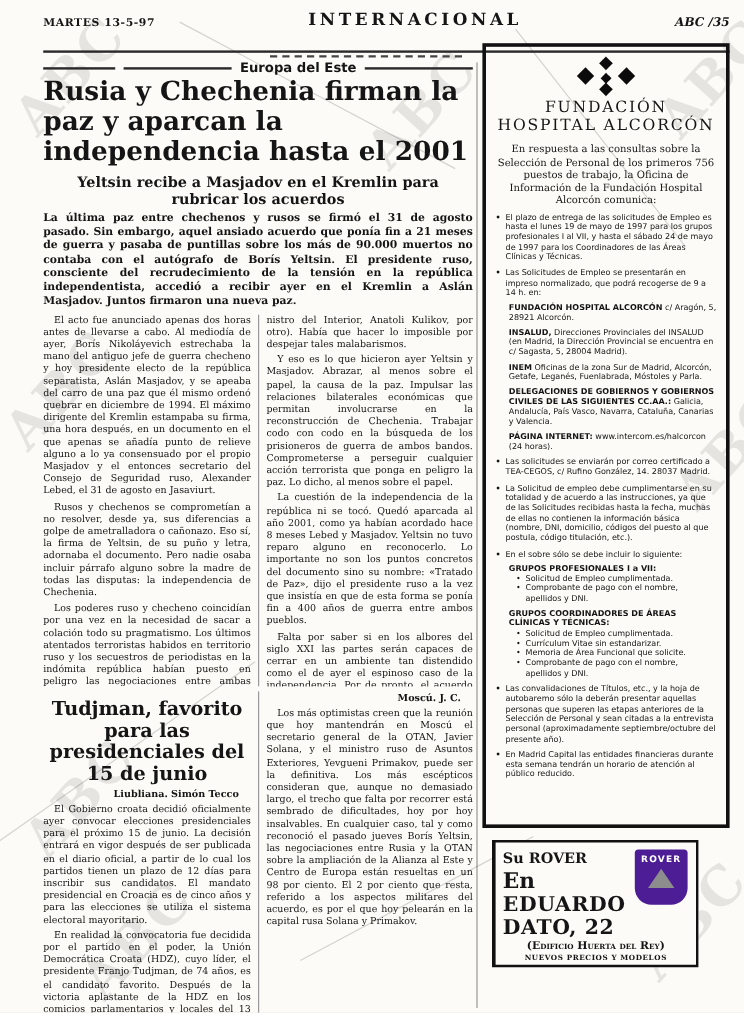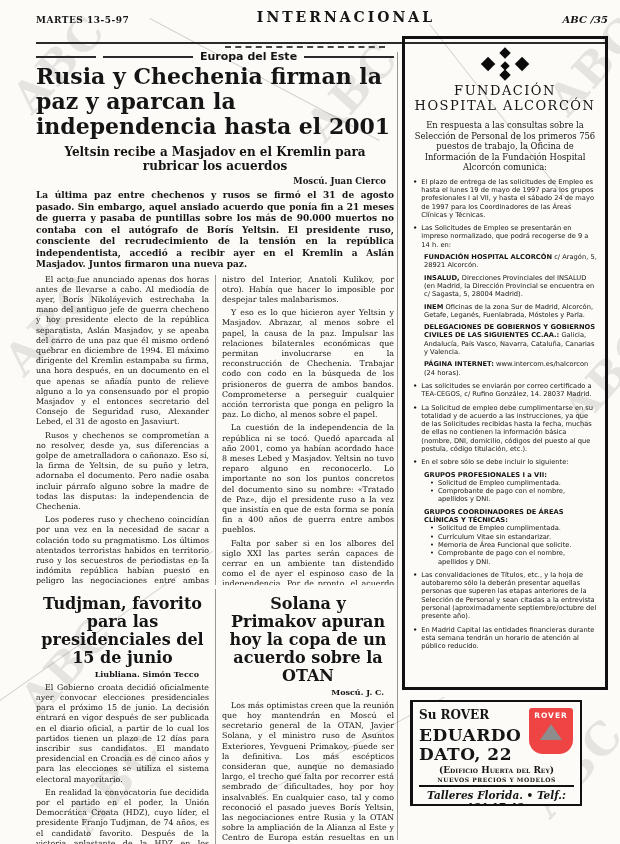--- a/index.html
+++ b/index.html
@@ -59,21 +59,21 @@
   
   .rover-ad{position:absolute;left:410px;top:700px;width:172px;height:106px;border:2px solid #111;
             border-left-width:3px;box-sizing:border-box;padding:4px 6px 0;overflow:hidden;background:#fcfbf7;}
   .rover-l1{font-size:12px;font-weight:bold;line-height:19px;}
   .rover-l2{font-size:18px;font-weight:bold;line-height:19px;}
   .rover-l3{font-size:17px;font-weight:bold;line-height:19px;letter-spacing:.5px;margin-top:1px;}
   .rover-l4{font-size:9px;font-weight:bold;font-variant:small-caps;text-align:center;margin-top:1px;}
   .rover-l5{font-size:6px;font-weight:bold;text-align:center;letter-spacing:.5px;margin-top:1px;}
   .rover-strip{border-top:2px solid #111;border-bottom:2px solid #111;margin-top:2px;
                font-size:10.5px;font-weight:bold;font-style:italic;text-align:center;padding:2px 0;}
-  .rover-badge{position:absolute;right:7px;top:6px;width:44px;height:46px;background:#ef4444;
+  .rover-badge{position:absolute;right:7px;top:6px;width:44px;height:46px;background:#4c1d95;
                border-radius:3px 3px 14px 14px;color:#fff;text-align:center;box-sizing:border-box;padding-top:3px;}
   .rover-badge .bt{font-size:7.5px;font-weight:bold;letter-spacing:1px;font-family:"DejaVu Sans",sans-serif;}
   .badge-sail{width:0;height:0;border-left:11px solid transparent;border-right:11px solid transparent;
               border-bottom:16px solid #8d8d8d;margin:4px auto 0;}
 </style>
 </head>
 <body>
 
 <div class="page">
 
@@ -103,21 +103,20 @@
     <span class="kicker-line"></span>
     <span>Europa del Este</span>
     <span class="kicker-line"></span>
   </div>
 
   <div class="v-rule"></div>
 
   <div class="main">
     <h1 class="headline">Rusia y Chechenia firman la paz y aparcan la independencia hasta el 2001</h1>
     <div class="subhead">Yeltsin recibe a Masjadov en el Kremlin para rubricar los acuerdos</div>
-    <div class="byline">Moscú. Juan Cierco</div>
     <div class="lead">La última paz entre chechenos y rusos se firmó el 31 de agosto pasado. Sin embargo, aquel ansiado acuerdo que ponía fin a 21 meses de guerra y pasaba de puntillas sobre los más de 90.000 muertos no contaba con el autógrafo de Borís Yeltsin. El presidente ruso, consciente del recrudecimiento de la tensión en la república independentista, accedió a recibir ayer en el Kremlin a Aslán Masjadov. Juntos firmaron una nueva paz.</div>
 
     <div class="cols cols-top">
       <div class="col left">
         <p>El acto fue anunciado apenas dos horas antes de llevarse a cabo. Al mediodía de ayer, Borís Nikoláyevich estrechaba la mano del antiguo jefe de guerra checheno y hoy presidente electo de la república separatista, Aslán Masjadov, y se apeaba del carro de una paz que él mismo ordenó quebrar en diciembre de 1994. El máximo dirigente del Kremlin estampaba su firma, una hora después, en un documento en el que apenas se añadía punto de relieve alguno a lo ya consensuado por el propio Masjadov y el entonces secretario del Consejo de Seguridad ruso, Alexander Lebed, el 31 de agosto en Jasaviurt.</p>
         <p>Rusos y chechenos se comprometían a no resolver, desde ya, sus diferencias a golpe de ametralladora o cañonazo. Eso sí, la firma de Yeltsin, de su puño y letra, adornaba el documento. Pero nadie osaba incluir párrafo alguno sobre la madre de todas las disputas: la independencia de Chechenia.</p>
         <p>Los poderes ruso y checheno coincidían por una vez en la necesidad de sacar a colación todo su pragmatismo. Los últimos atentados terroristas habidos en territorio ruso y los secuestros de periodistas en la indómita república habían puesto en peligro las negociaciones entre ambas partes. Una vez más cobraban protagonismo los principales enemigos de la paz (Salmán Raduyev, por un lado, y el mi-</p>
       </div>
       <div class="col right">
         <p class="cont">nistro del Interior, Anatoli Kulikov, por otro). Había que hacer lo imposible por despejar tales malabarismos.</p>
@@ -129,21 +128,20 @@
 
     <div class="cols cols-bottom">
       <div class="col left">
         <div class="sub-headline">Tudjman, favorito para las presidenciales del 15 de junio</div>
         <div class="sub-byline">Liubliana. Simón Tecco</div>
         <p>El Gobierno croata decidió oficialmente ayer convocar elecciones presidenciales para el próximo 15 de junio. La decisión entrará en vigor después de ser publicada en el diario oficial, a partir de lo cual los partidos tienen un plazo de 12 días para inscribir sus candidatos. El mandato presidencial en Croacia es de cinco años y para las elecciones se utiliza el sistema electoral mayoritario.</p>
         <p>En realidad la convocatoria fue decidida por el partido en el poder, la Unión Democrática Croata (HDZ), cuyo líder, el presidente Franjo Tudjman, de 74 años, es el candidato favorito. Después de la victoria aplastante de la HDZ en los comicios parlamentarios y locales del 13 de abril pasado, en Zagreb se piensa que Tudjman será elegido en la primera vuelta. Curiosamente, antes de hacer pública la convocatoria, la prensa nacional portavoz del régimen publicó ayer un parte del consejo médico encargado del tratamiento de Tudjman, a quien se descubrió un cáncer en el estómago en noviembre del año pasado.</p>
 
       </div>
       <div class="col right">
-        <div class="sub-headline">Solana y Primakov apuran hoy la copa de un acuerdo sobre la OTAN</div>
         <div class="sub-byline">Moscú. J. C.</div>
         <p>Los más optimistas creen que la reunión que hoy mantendrán en Moscú el secretario general de la OTAN, Javier Solana, y el ministro ruso de Asuntos Exteriores, Yevgueni Primakov, puede ser la definitiva. Los más escépticos consideran que, aunque no demasiado largo, el trecho que falta por recorrer está sembrado de dificultades, hoy por hoy insalvables. En cualquier caso, tal y como reconoció el pasado jueves Borís Yeltsin, las negociaciones entre Rusia y la OTAN sobre la ampliación de la Alianza al Este y Centro de Europa están resueltas en un 98 por ciento. El 2 por ciento que resta, referido a los aspectos militares del acuerdo, es por el que hoy pelearán en la capital rusa Solana y Primakov.</p>
 
       </div>
     </div>
   </div>
 
   <div class="hospital-ad">
     <div class="ad-logo">
       <div><span class="d1">◆</span></div>
@@ -236,19 +234,20 @@
       </div>
     </div>
   </div>
 
   <div class="rover-ad">
     <div class="rover-badge">
       <div class="bt">ROVER</div>
       <div class="badge-sail"></div>
     </div>
     <div class="rover-l1">Su ROVER</div>
+    <div class="rover-l2">En</div>
     <div class="rover-l3">EDUARDO DATO, 22</div>
     <div class="rover-l4">(Edificio Huerta del Rey)</div>
     <div class="rover-l5">NUEVOS PRECIOS Y MODELOS</div>
     <div class="rover-strip">Talleres Florida. • Telf.: 464 17 48.</div>
   </div>
 
 </div>
 
 </body></html>

